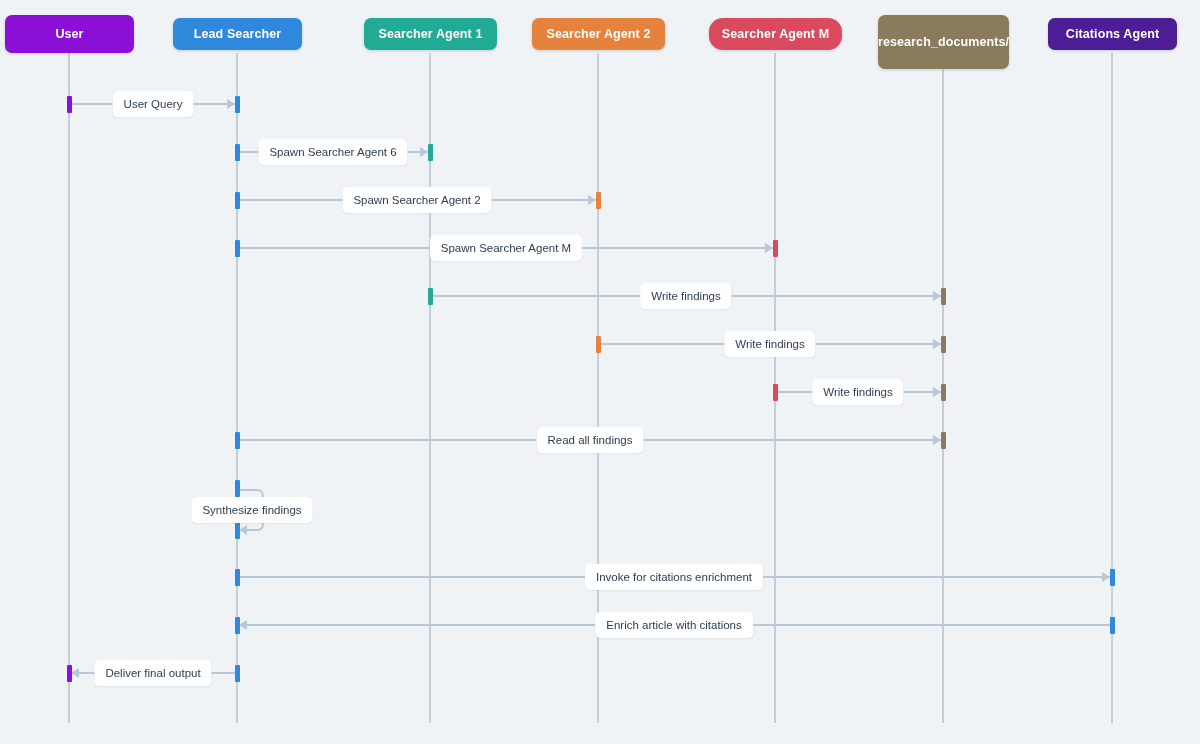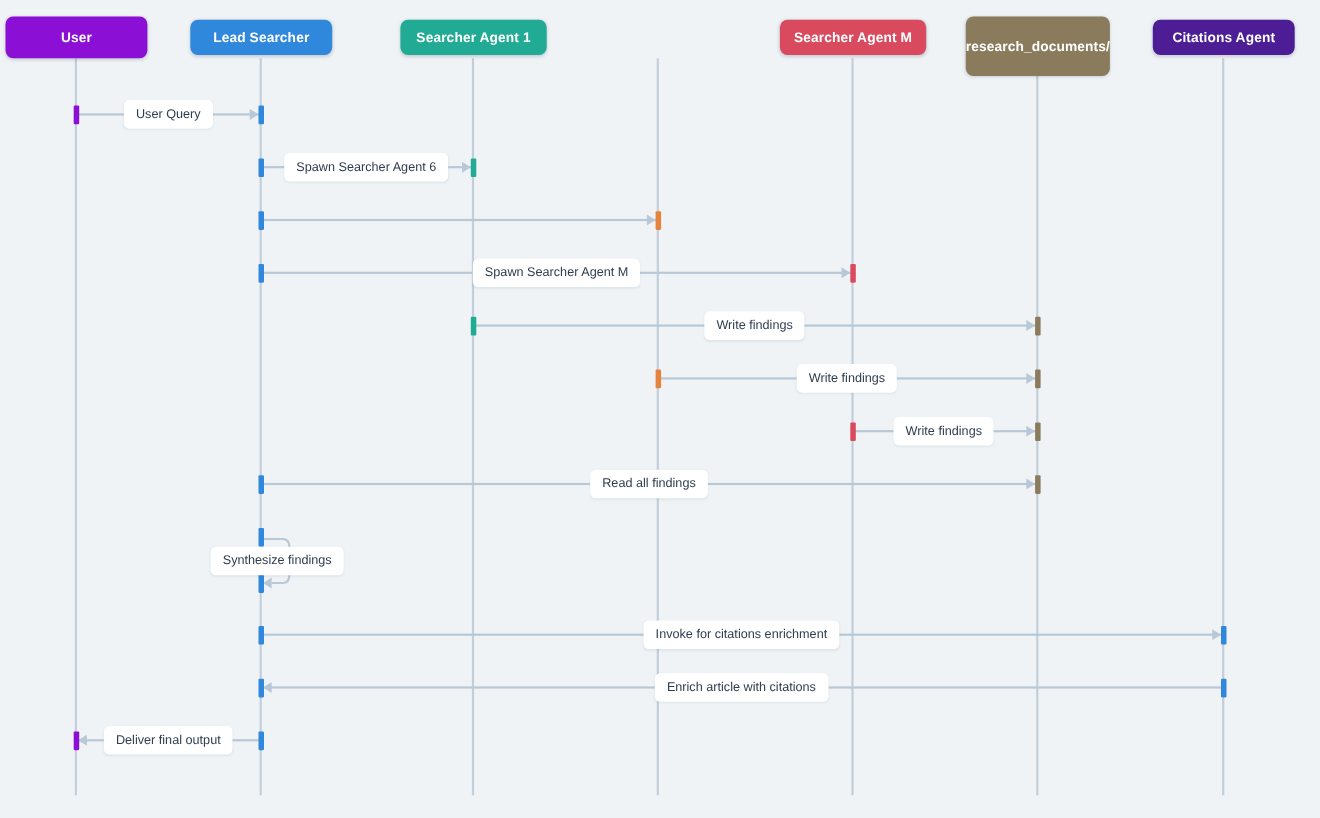--- a/index.html
+++ b/index.html
@@ -88,21 +88,24 @@
     <div class="lifeline" style="left: 1111px; top: 53px; height: 670px;"></div>
     <div class="participant" style="left: 5px; top: 15px; width: 129px; height: 38px; background: rgb(139, 15, 212);">
       <span>User</span>
     </div>
     <div class="participant" style="left: 173px; top: 18px; width: 129px; height: 32px; background: rgb(47, 136, 220);">
       <span>Lead Searcher</span>
     </div>
     <div class="participant" style="left: 364px; top: 18px; width: 133px; height: 32px; background: rgb(34, 171, 148);">
       <span>Searcher Agent 1</span>
     </div>
-    <div class="participant" style="left: 709px; top: 18px; width: 133px; height: 32px; background: rgb(217, 74, 94);">
+    <div class="participant" style="left: 532px; top: 18px; width: 133px; height: 32px; background: rgb(229, 130, 62);">
+      <span>Searcher Agent 2</span>
+    </div>
+    <div class="participant" style="left: 709px; top: 18px; width: 133px; height: 32px; background: rgb(217, 74, 94); border-radius: 14px;">
       <span>Searcher Agent M</span>
     </div>
     <div class="participant" style="left: 878px; top: 15px; width: 131px; height: 54px; background: rgb(138, 123, 92);">
       <span>research_documents/</span>
     </div>
     <div class="participant" style="left: 1048px; top: 18px; width: 129px; height: 32px; background: #4c1d95;">
       <span>Citations Agent</span>
     </div>
     <div class="msg-line" style="left: 69px; width: 168px; top: 103px;"></div>
     <div class="arrowhead right" style="top: 99px; left: 227px;"></div>
@@ -111,20 +114,21 @@
     <div class="msg-label" style="left: 153px; top: 104px;">User Query</div>
     <div class="msg-line" style="left: 237px; width: 193px; top: 151px;"></div>
     <div class="arrowhead right" style="top: 147px; left: 420px;"></div>
     <div class="activation" style="left: 234.5px; top: 143.5px; background: rgb(47, 136, 220);"></div>
     <div class="activation" style="left: 427.5px; top: 143.5px; background: rgb(34, 171, 148);"></div>
     <div class="msg-label" style="left: 333px; top: 152px;">Spawn Searcher Agent 6</div>
     <div class="msg-line" style="left: 237px; width: 361px; top: 199px;"></div>
     <div class="arrowhead right" style="top: 195px; left: 588px;"></div>
     <div class="activation" style="left: 234.5px; top: 191.5px; background: rgb(47, 136, 220);"></div>
     <div class="activation" style="left: 595.5px; top: 191.5px; background: rgb(229, 130, 62);"></div>
+    <div class="msg-label" style="left: 417px; top: 200px;">Spawn Searcher Agent 2</div>
     <div class="msg-line" style="left: 237px; width: 538px; top: 247px;"></div>
     <div class="arrowhead right" style="top: 243px; left: 765px;"></div>
     <div class="activation" style="left: 234.5px; top: 239.5px; background: rgb(47, 136, 220);"></div>
     <div class="activation" style="left: 772.5px; top: 239.5px; background: rgb(217, 74, 94);"></div>
     <div class="msg-label" style="left: 506px; top: 248px;">Spawn Searcher Agent M</div>
     <div class="msg-line" style="left: 430px; width: 513px; top: 295px;"></div>
     <div class="arrowhead right" style="top: 291px; left: 933px;"></div>
     <div class="activation" style="left: 427.5px; top: 287.5px; background: rgb(34, 171, 148);"></div>
     <div class="activation" style="left: 940.5px; top: 287.5px; background: rgb(138, 123, 92);"></div>
     <div class="msg-label" style="left: 686px; top: 296px;">Write findings</div>

